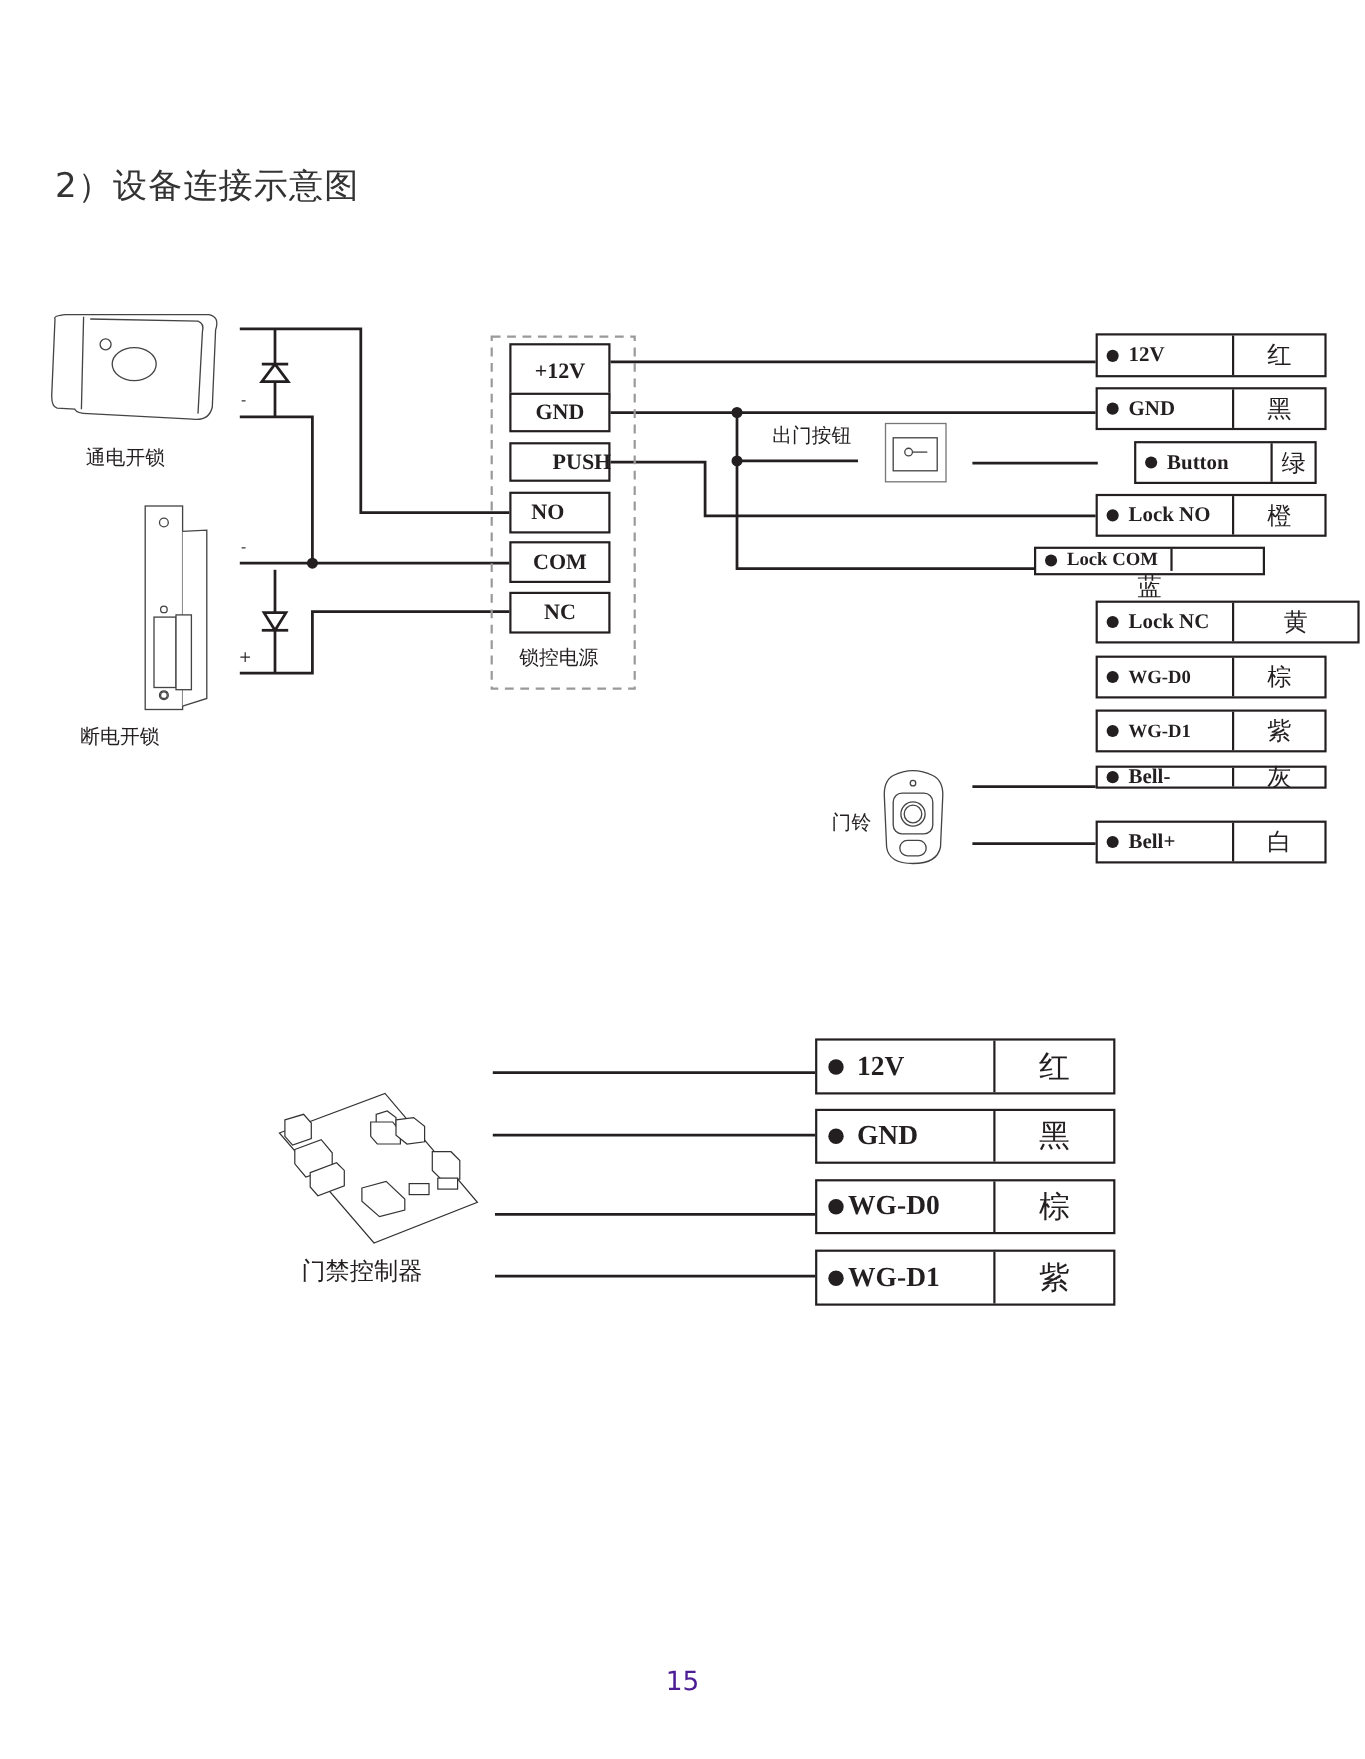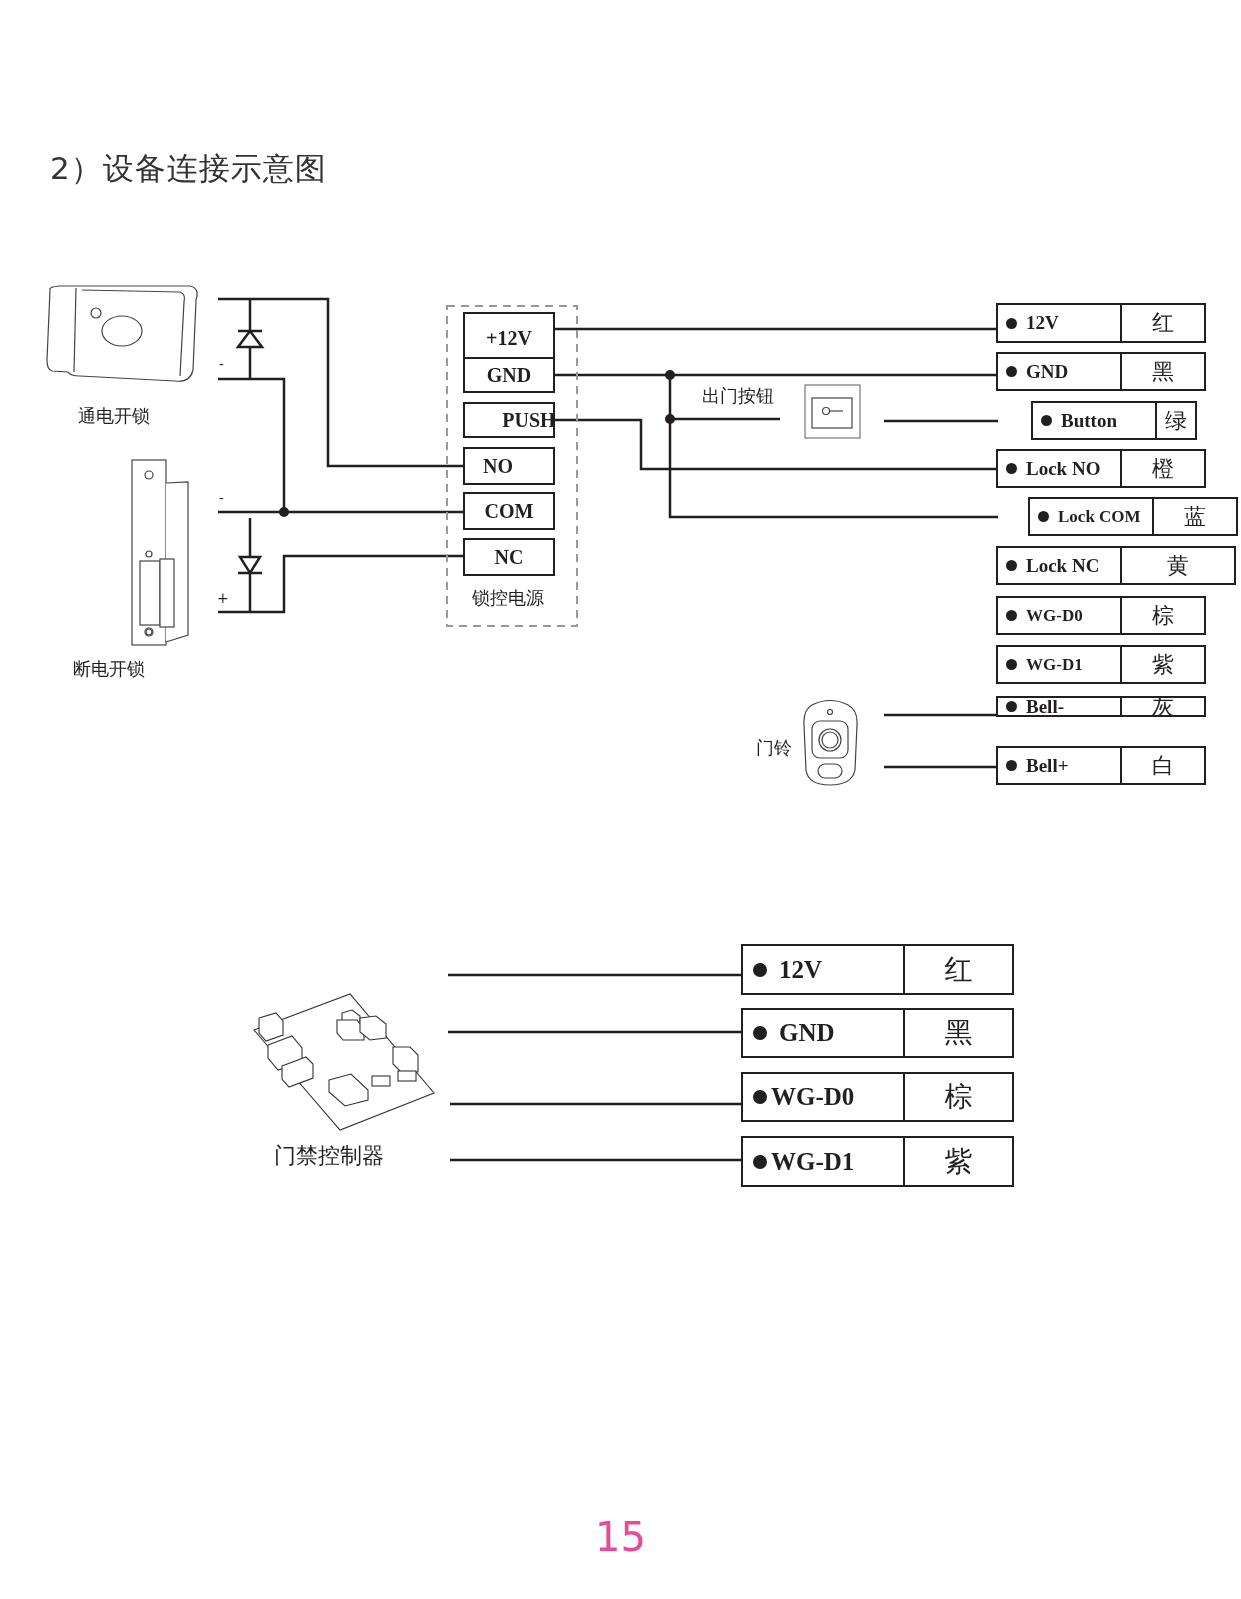--- a/index.html
+++ b/index.html
@@ -11,21 +11,21 @@
   .wire-row { position: absolute; display: flex; border: 2.5px solid #231f20; box-sizing: border-box; background: #fff; }
   .wire-row .name { border-right: 2.5px solid #231f20; display: flex; align-items: center; font-family: "Liberation Serif", serif; font-weight: bold; color: #231f20; box-sizing: border-box; white-space: nowrap; }
   .wire-row .dot { display: inline-block; border-radius: 50%; background: #231f20; }
   .wire-row .color { display: flex; align-items: center; justify-content: center; font-family: "DejaVu Sans", sans-serif; color: #231f20; flex: 1; }
   .small .name { width: 124px; font-size: 19px; padding-left: 8px; }
   .small .dot { width: 11px; height: 11px; margin-right: 9px; }
   .small .color { font-size: 22px; }
   .big .name { width: 162px; font-size: 25px; padding-left: 10px; }
   .big .dot { width: 14px; height: 14px; margin-right: 12px; }
   .big .color { font-size: 28px; }
-  #page-number { left: 0; width: 1241px; top: 1514px; text-align: center; font-size: 40px; font-family: "DejaVu Sans", sans-serif; color: #ec4899; }
+  #page-number { left: 0; width: 1241px; top: 1514px; text-align: center; font-size: 24px; font-family: "DejaVu Sans", sans-serif; color: #4c1d95; }
   svg { position: absolute; left: 0; top: 0; }
 </style>
 </head>
 <body>
 
 <div id="section-title" class="abs">2）设备连接示意图</div>
 
 <svg width="1241" height="1599">
   <g stroke="#231f20" stroke-width="2.5" fill="none">
 
@@ -171,21 +171,21 @@
       </div>
     <div class="color">绿</div>
   </div>
   <div class="wire-row small" style="left:996px; top:449px; width:210px; height:39px;">
     <div class="name">
         <span class="dot"></span>
         <span>Lock NO</span>
       </div>
     <div class="color">橙</div>
   </div>
-  <div class="wire-row small" style="left:1028px; top:497px; width:210px; height:39px;">
+  <div class="wire-row small" style="left:940px; top:497px; width:210px; height:26px;flex-direction:column;">
     <div class="name" style="font-size:17px;">
         <span class="dot"></span>
         <span>Lock COM</span>
       </div>
     <div class="color">蓝</div>
   </div>
   <div class="wire-row small" style="left:996px; top:546px; width:240px; height:39px;">
     <div class="name">
         <span class="dot"></span>
         <span>Lock NC</span>

